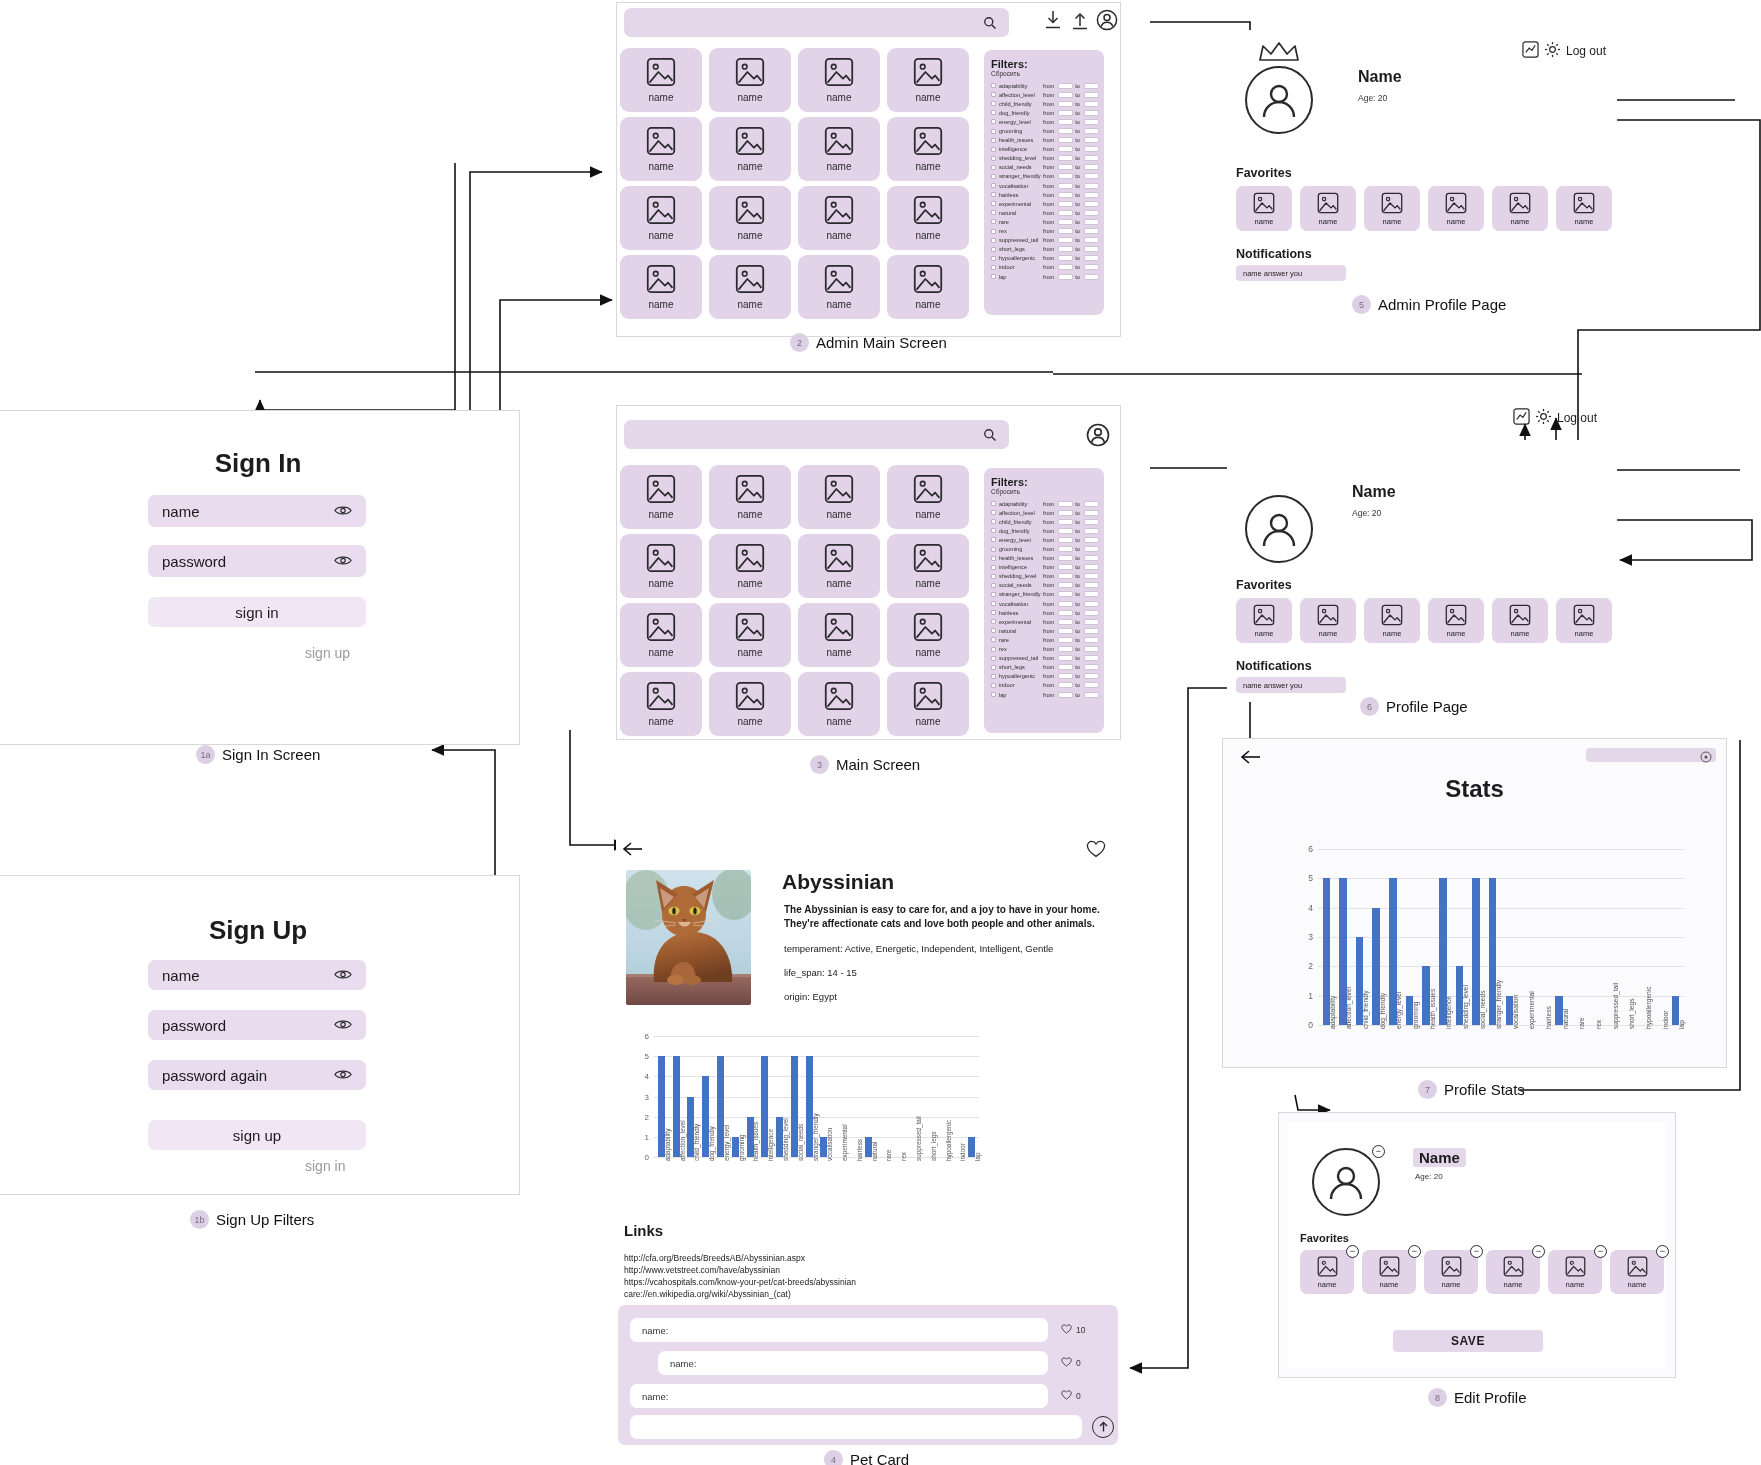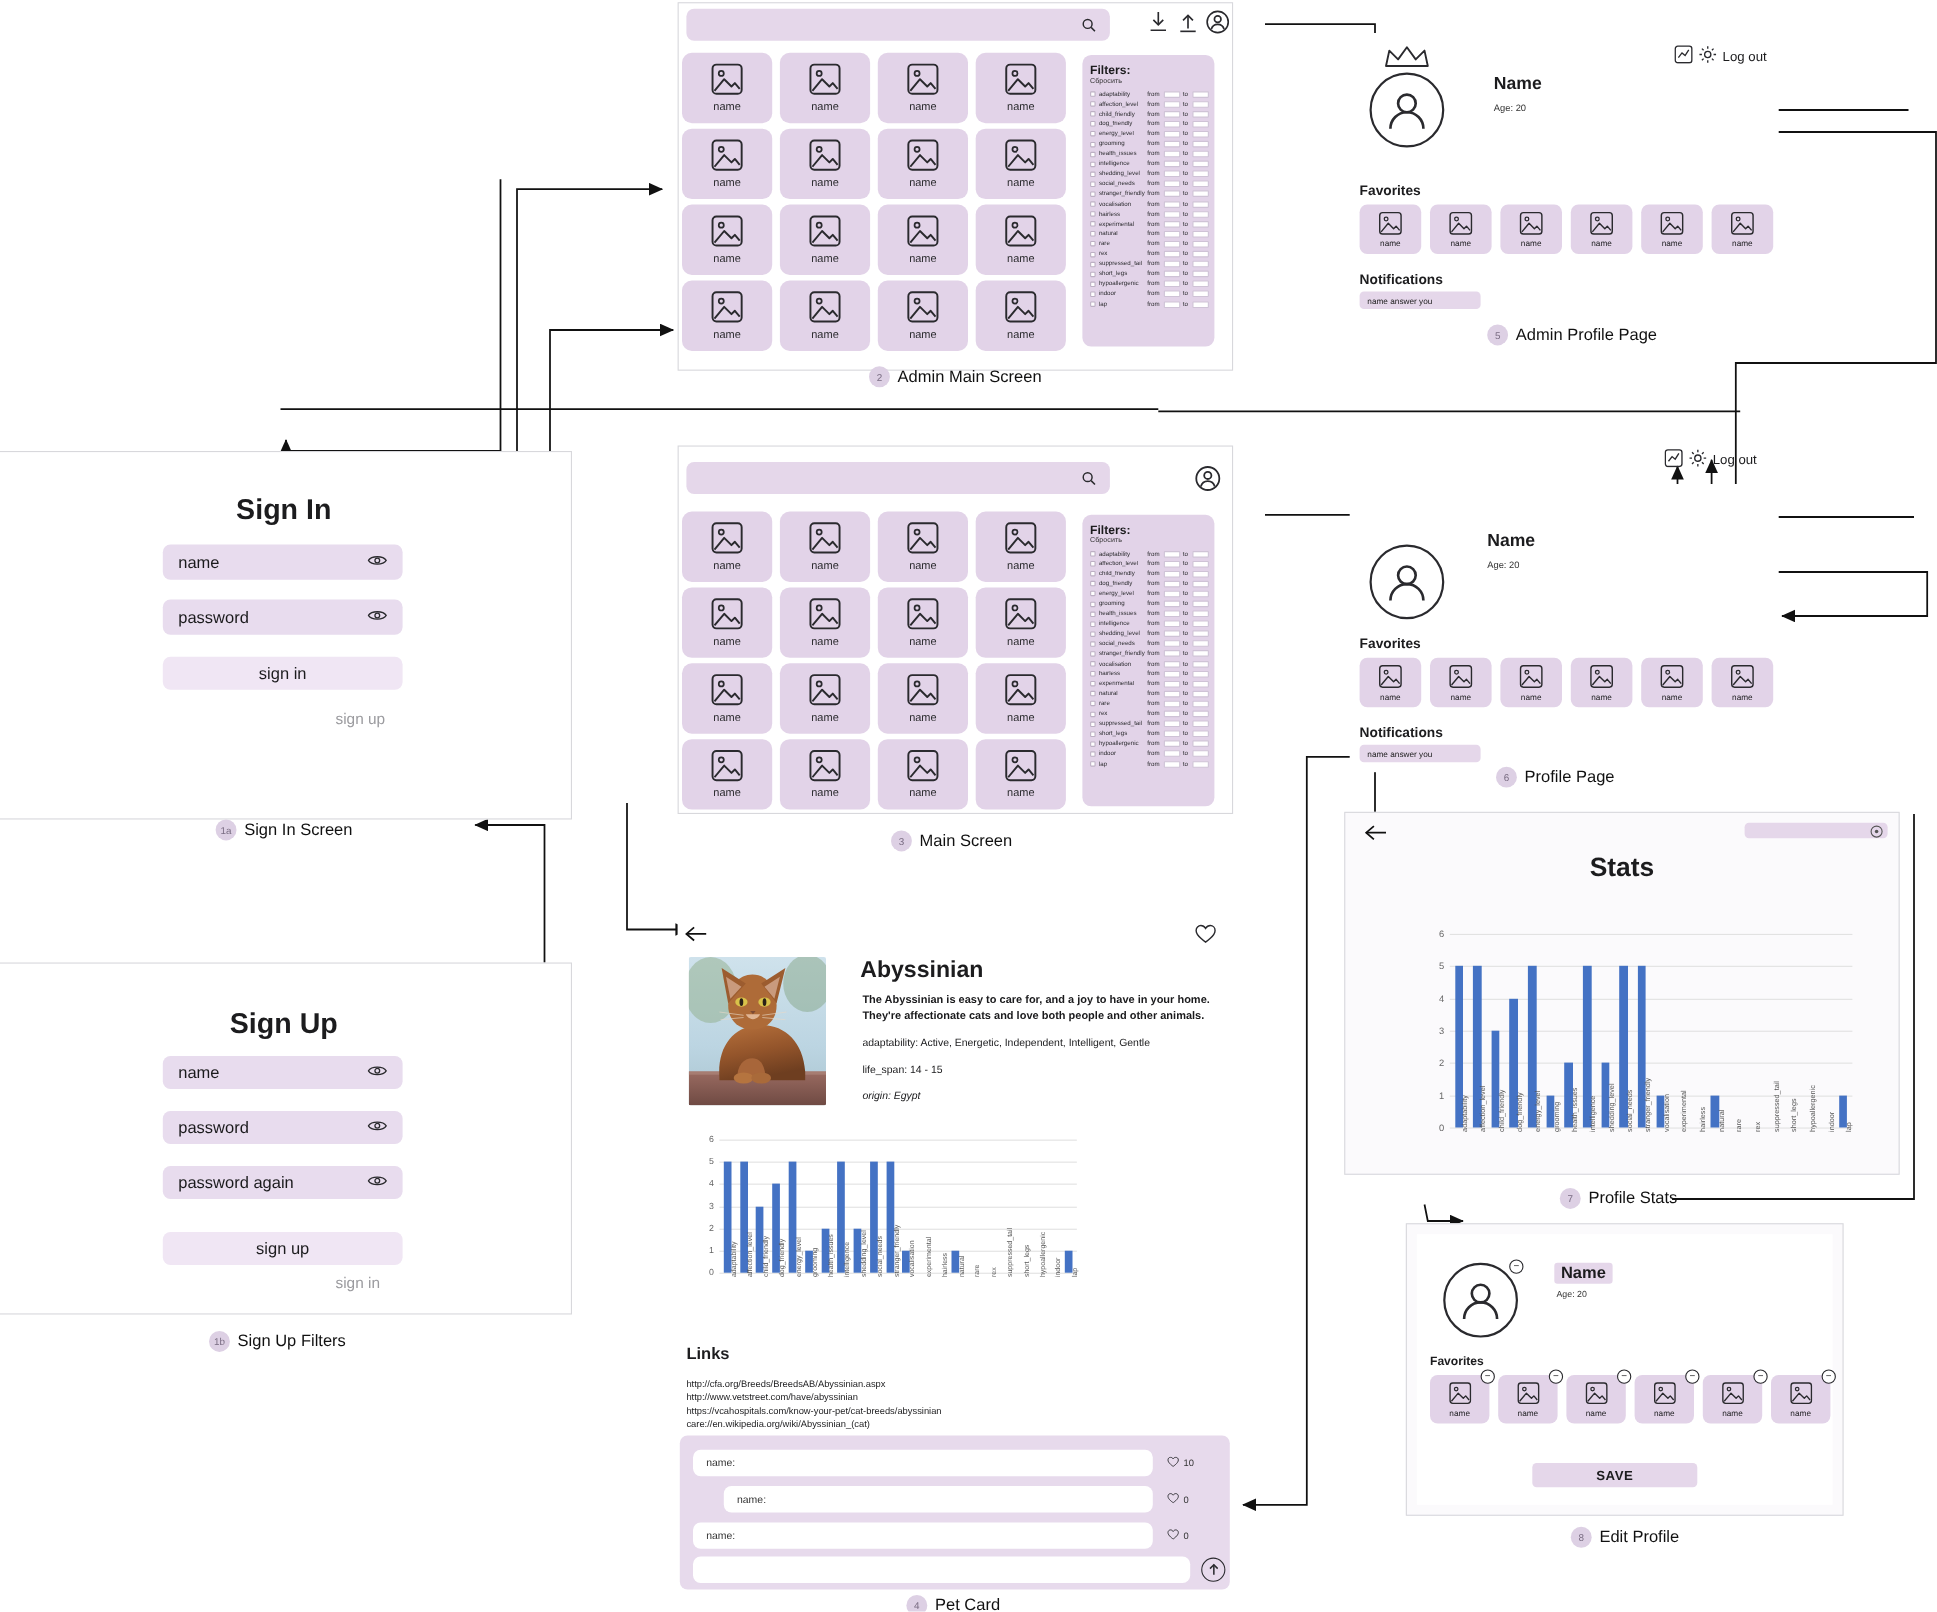--- a/index.html
+++ b/index.html
@@ -1348,23 +1348,23 @@
       <line x1="50" y1="53" x2="28" y2="50"></line>
         <line x1="50" y1="55" x2="29" y2="57"></line>
       <line x1="67" y1="53" x2="89" y2="50"></line>
         <line x1="67" y1="55" x2="88" y2="57"></line>
     </g>
   </svg>
 </div>
 
 <div class="abs pet-title" style="left:782px; top:870px;">Abyssinian</div>
 <div class="abs pet-desc" style="left:784px; top:903px; width:320px;font-weight:bold;">The Abyssinian is easy to care for, and a joy to have in your home. They're affectionate cats and love both people and other animals.</div>
-<div class="abs pet-meta" style="left:784px; top:943px; width:330px;">adaptability: Active, Energetic, Independent, Intelligent, Gentle</div>
+<div class="abs pet-meta" style="left:784px; top:943px; width:330px;">temperament: Active, Energetic, Independent, Intelligent, Gentle</div>
 <div class="abs pet-meta" style="left:784px; top:967px;">life_span: 14 - 15</div>
-<div class="abs pet-meta" style="left:784px; top:991px;font-style:italic;">origin: Egypt</div>
+<div class="abs pet-meta" style="left:784px; top:991px;">origin: Egypt</div>
 
 <div class="chart" id="pet-chart" style="left:630px; top:1032px; width:355px; height:125px;">
     <div class="gridline" style="top: 125px; left: 24px; right: 6px;"></div>
     <div class="ytick" style="top: 125px; left: 0px; width: 19px; font-size: 8px;">0</div>
     <div class="gridline" style="top: 104.833px; left: 24px; right: 6px;"></div>
     <div class="ytick" style="top: 104.833px; left: 0px; width: 19px; font-size: 8px;">1</div>
     <div class="gridline" style="top: 84.6667px; left: 24px; right: 6px;"></div>
     <div class="ytick" style="top: 84.6667px; left: 0px; width: 19px; font-size: 8px;">2</div>
     <div class="gridline" style="top: 64.5px; left: 24px; right: 6px;"></div>
     <div class="ytick" style="top: 64.5px; left: 0px; width: 19px; font-size: 8px;">3</div>

